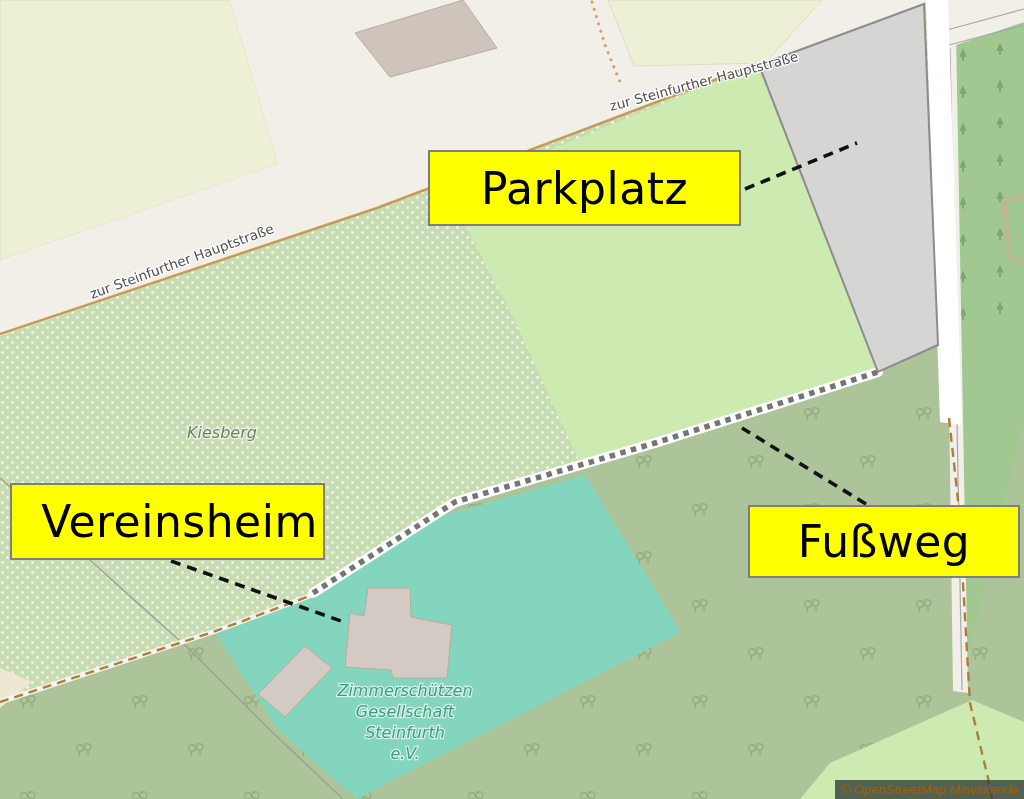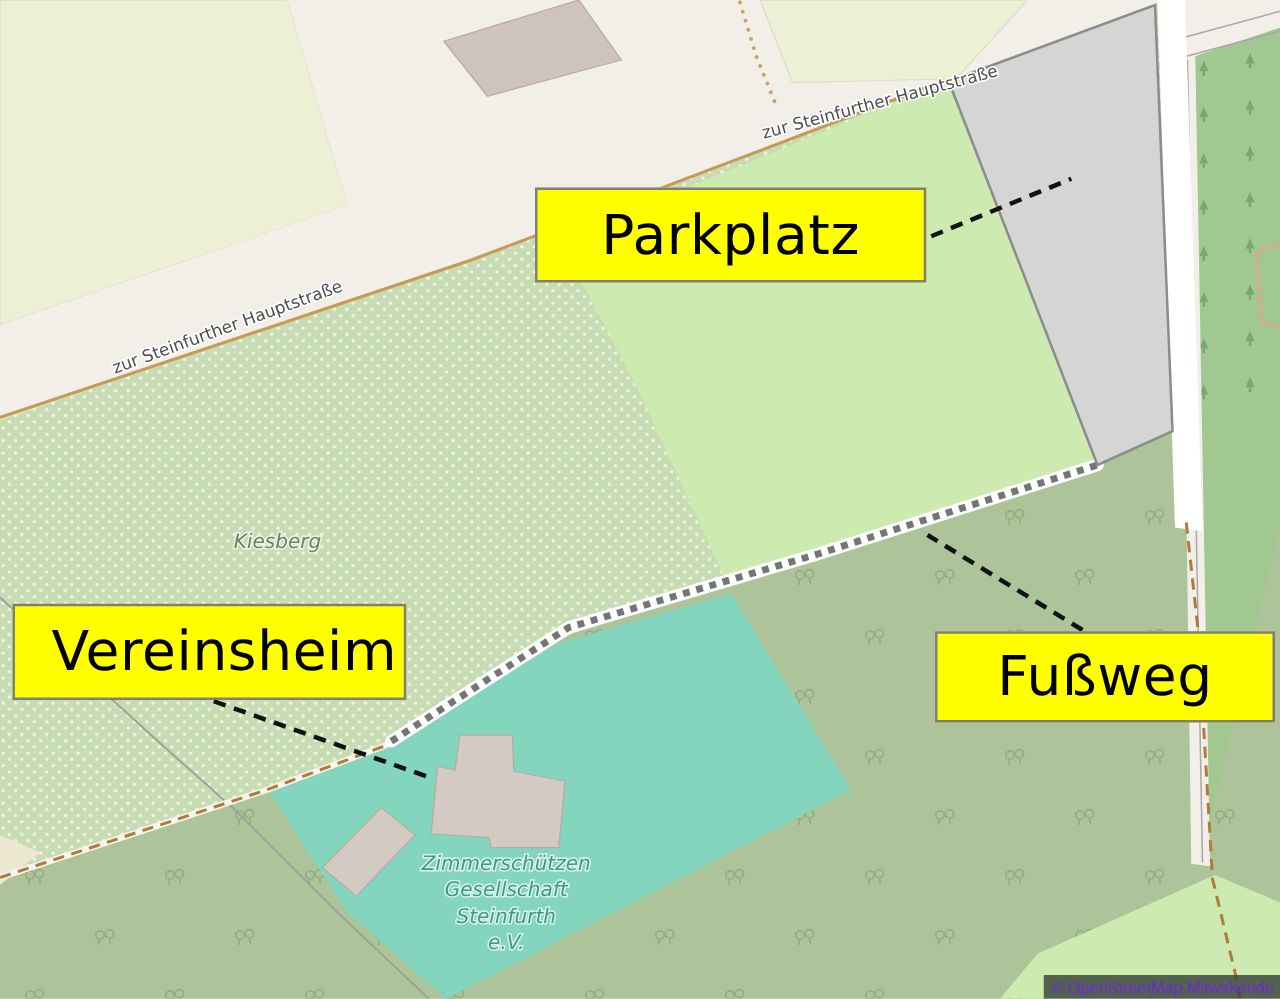--- a/index.html
+++ b/index.html
@@ -10,21 +10,21 @@
         display:flex;align-items:center;justify-content:center;
         color:#000;font-size:44px;font-weight:500;letter-spacing:0.5px;
         font-family:"DejaVu Sans","Liberation Sans",sans-serif;box-sizing:border-box;}
   .anno-parkplatz{left:428px;top:150px;width:313px;height:76px;}
   .anno-vereinsheim{left:10px;top:483px;width:315px;height:77px;padding-left:24px;}
   .anno-fussweg{left:710px;top:505px;width:272px;height:73px;margin-left:38px;}
   .attribution{position:absolute;right:0;bottom:0;height:19px;
         background:rgba(56,66,59,0.82);color:#a9b7da;font-size:13px;
         line-height:19px;padding:0 5px 0 6px;white-space:nowrap;
         font-family:"Liberation Sans","DejaVu Sans",sans-serif;}
-  .attribution a{color:#6d28d9;text-decoration:none;}
+  .attribution a{color:#a16207;text-decoration:none;font-style:italic;}
   text.maplabel{fill:#4d4d4d;font-size:13.5px;stroke:#ffffff;stroke-width:2.6px;
         paint-order:stroke;stroke-linejoin:round;font-family:"DejaVu Sans",sans-serif;}
   text.hill{fill:#6f8166;font-size:16px;font-style:italic;stroke:#eef3e4;stroke-width:2.4px;
         paint-order:stroke;font-family:"DejaVu Sans",sans-serif;}
   text.club{fill:#3a9c88;font-size:16px;font-style:italic;stroke:#d9f2e7;stroke-width:2.4px;
         paint-order:stroke;font-family:"DejaVu Sans",sans-serif;}
 </style>
 </head>
 <body>
 

